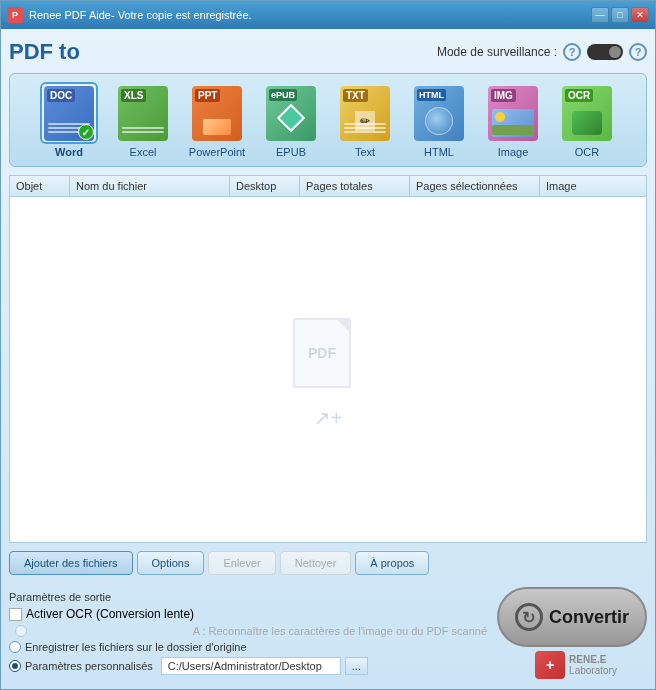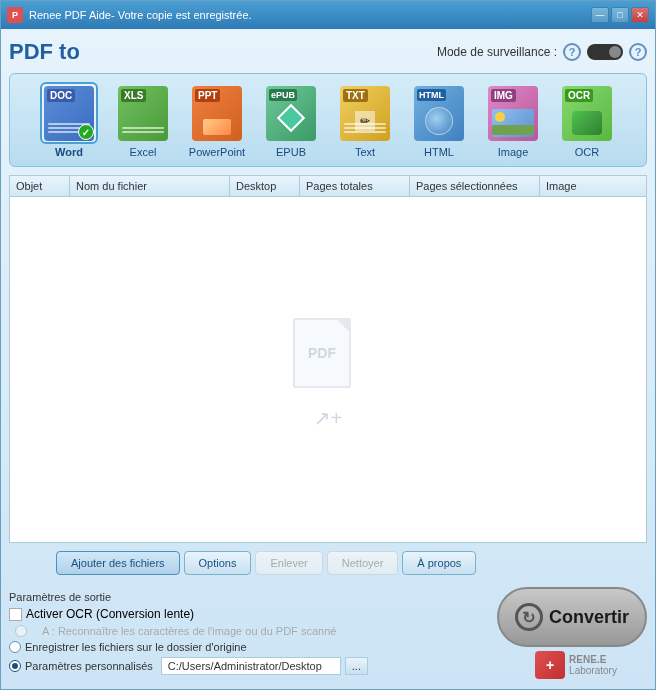--- a/index.html
+++ b/index.html
@@ -444,21 +444,20 @@
       border: 1px solid #7ab0d0;
       background: linear-gradient(to bottom, #e8f4fc, #c8e0f0);
       color: #1a5080;
       font-size: 11px;
       cursor: pointer;
       font-weight: 500;
     }
     .btn.active {
       background: linear-gradient(to bottom, #d0e8f8, #b0d0e8);
       border-color: #4a90c0;
-      margin-left: 47px;
     }
     .btn.disabled {
       color: #aaa;
       border-color: #ccd8e0;
       background: linear-gradient(to bottom, #eef4f8, #e0ecf4);
       cursor: default;
     }
     .params-title {
       font-size: 11px;
       color: #333;
@@ -481,21 +480,22 @@
     }
     .radio-group {
       margin-left: 6px;
       display: flex;
       flex-direction: column;
       gap: 3px;
     }
     .radio-row {
       display: flex;
       align-items: center;
-      gap: 15px;
+      gap: 8px;
+      justify-content: space-between;
     }
     .radio {
       width: 12px;
       height: 12px;
       border-radius: 50%;
       border: 1px solid #aaa;
       background: white;
       display: flex;
       align-items: center;
       justify-content: center;

